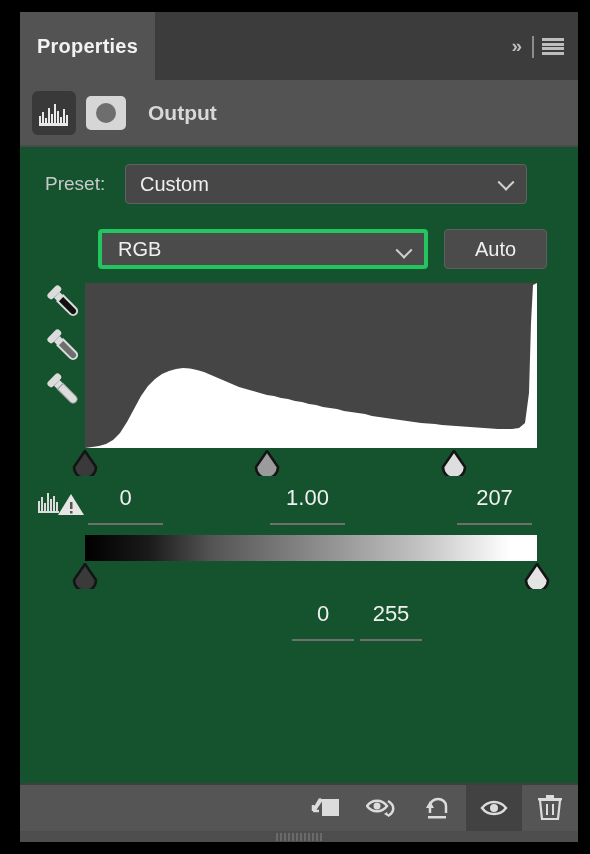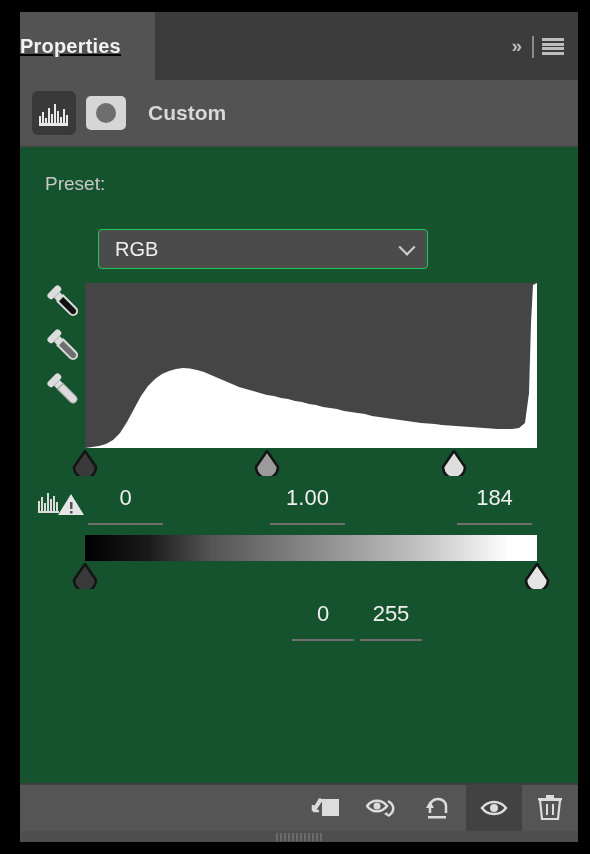--- a/index.html
+++ b/index.html
@@ -18,21 +18,21 @@
   
   #tabbar {
     position: absolute; left: 0; top: 0;
     width: 558px; height: 68px;
     background: #3c3c3c;
   }
   #tab-properties {
     position: absolute; left: 0; top: 0;
     width: 135px; height: 68px;
     background: #535353;
-    display: flex; align-items: center;  text-decoration: underline;
+    display: flex; align-items: center; justify-content: center;
   }
   #tab-properties .lbl {
     color: #f2f2f2; font-size: 20px; font-weight: bold;
     letter-spacing: .2px;
   }
   #collapse-icon {
     position: absolute; right: 57px; top: 26px;
     color: #bdbdbd; font-size: 19px; line-height: 16px;
     font-weight: bold; letter-spacing: -1px;
   }
@@ -102,21 +102,21 @@
     position: absolute; right: 14px; top: 14px;
     width: 12px; height: 12px;
     border-right: 2px solid #cfcfcf; border-bottom: 2px solid #cfcfcf;
     transform: rotate(45deg) translate(-2px,-2px);
   }
 
   #channel-row { position: absolute; left: 0; top: 82px; width: 558px; height: 40px; }
   #channel-select {
     position: absolute; left: 78px; top: 0;
     width: 330px; height: 40px;
-    background: #4b4b4b; border: 1px solid #22c55e; border-radius: 4px;
+    background: #4b4b4b; border: 4px solid #22c55e; border-radius: 4px;
     display: flex; align-items: center;
   }
   #channel-select .val { color: #efefef; font-size: 20px; margin-left: 16px; }
   #auto-button {
     position: absolute; left: 424px; top: 0;
     width: 103px; height: 40px;
     background: #4b4b4b; border: 1px solid #5e5e5e; border-radius: 4px;
     display: flex; align-items: center; justify-content: center;
   }
   #auto-button .val { color: #efefef; font-size: 20px; }
@@ -236,34 +236,41 @@
             <rect x="21" y="13" width="2" height="9"></rect>
           <rect x="24" y="5" width="2" height="17"></rect>
             <rect x="27" y="11" width="2" height="11"></rect>
           <rect x="0" y="19" width="29" height="3"></rect>
         </g>
       </svg>
     </div>
     <div id="mask-thumb">
       <span class="dot"></span>
     </div>
-    <div id="levels-title">Custom</div>
+    <div id="levels-title">Output</div>
   </div>
   <div id="title-sep"></div>
 
   <div id="body">
 
     <div id="preset-row">
       <span id="preset-label" class="ctl-label">Preset:</span>
+      <div id="preset-select">
+        <span class="val">Custom</span>
+        <span class="caret"></span>
+      </div>
     </div>
 
     <div id="channel-row">
       <div id="channel-select">
         <span class="val">RGB</span>
         <span class="caret"></span>
+      </div>
+      <div id="auto-button">
+        <span class="val">Auto</span>
       </div>
     </div>
 
     <div id="eyedroppers">
       <div class="eyedropper">
         <svg width="40" height="44" viewBox="0 0 40 44">
           <g transform="rotate(-45 20 22)">
             <rect x="12" y="2" width="16" height="7" rx="3" fill="#dcdcdc"></rect>
             <rect x="16" y="9" width="8" height="5" fill="#dcdcdc"></rect>
             <path d="M16 14 h8 v18 a4 4 0 0 1 -8 0 z" fill="#111111" stroke="#dcdcdc" stroke-width="2"></path>
@@ -332,21 +339,21 @@
           <rect x="32" y="20" width="2.5" height="2.5" fill="#555555"></rect>
         </svg>
       </div>
       <div id="in-black" class="numfield">
         <span class="v">0</span>
       </div>
       <div id="in-gamma" class="numfield">
         <span class="v">1.00</span>
       </div>
       <div id="in-white" class="numfield">
-        <span class="v">184</span>
+        <span class="v">207</span>
       </div>
     </div>
 
     <div id="gradient-bar"></div>
 
     <div id="output-slider-track">
       <div class="slider" style="left:-13px;">
         <svg width="26" height="26" viewBox="0 0 26 26">
           <path d="M13 1 L24 17 a7 7 0 0 1 -22 0 Z" fill="#3a3a3a" stroke="#141414" stroke-width="2.5" stroke-linejoin="round"></path>
         </svg>

